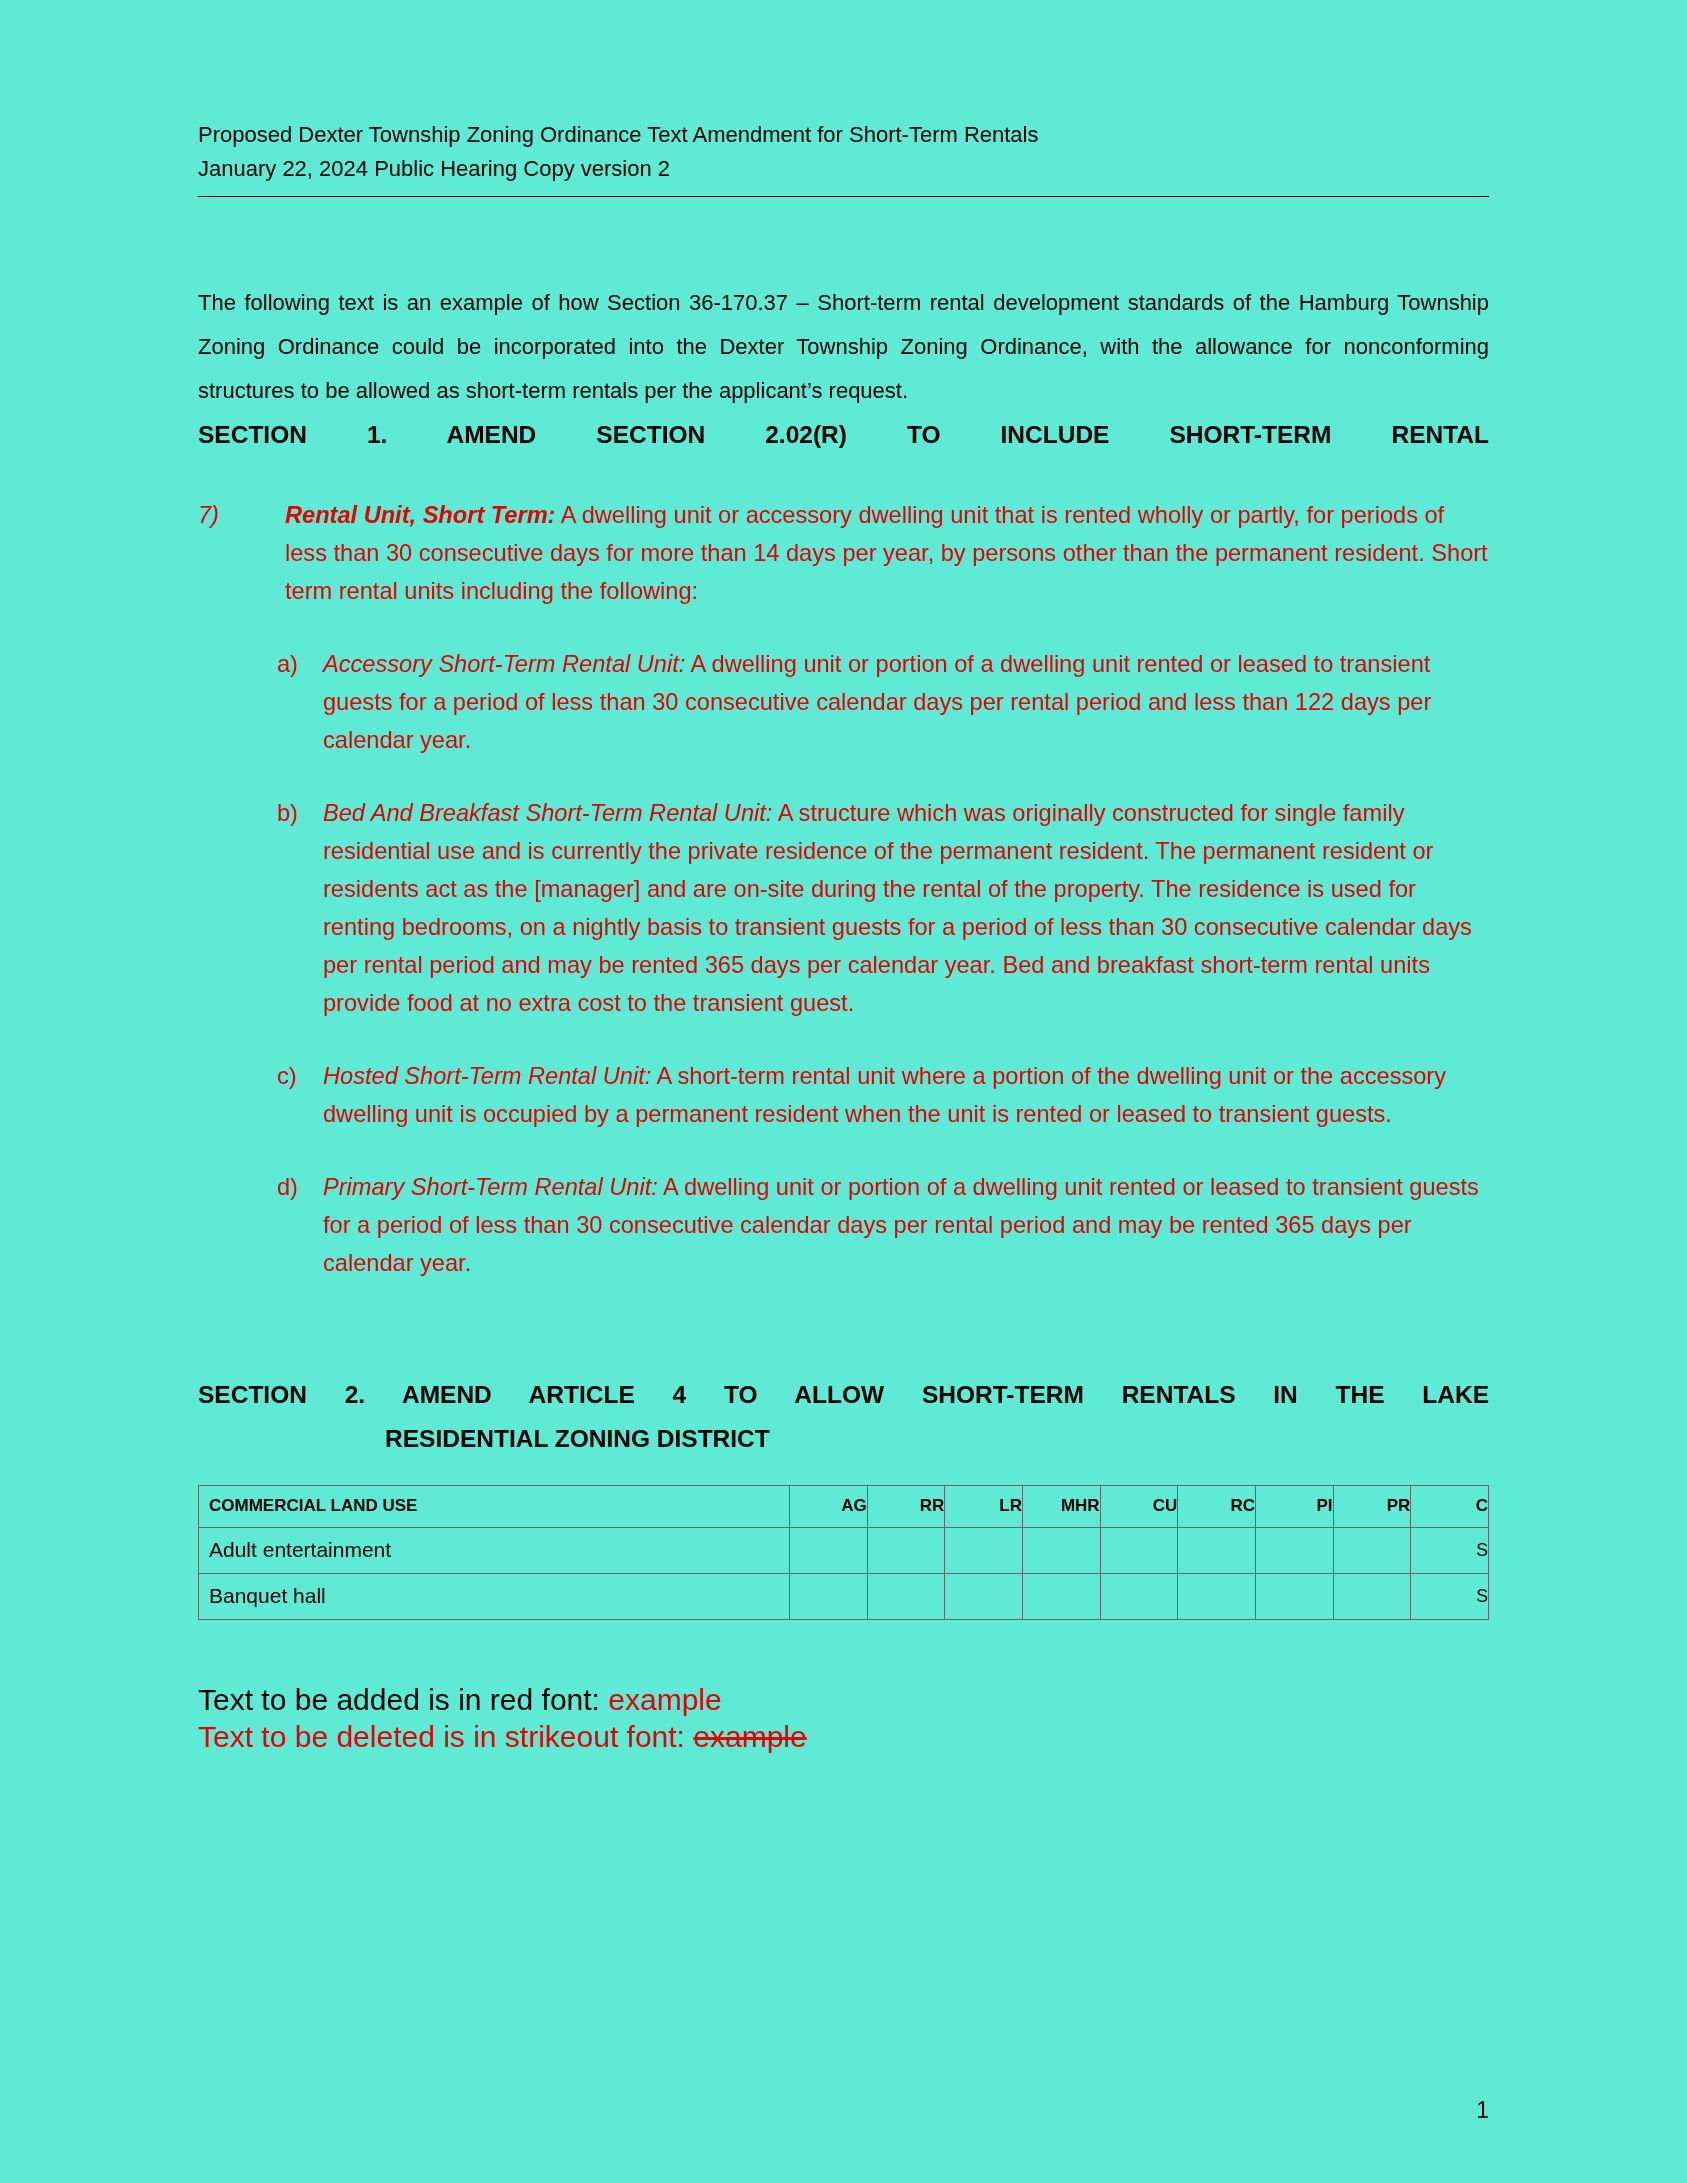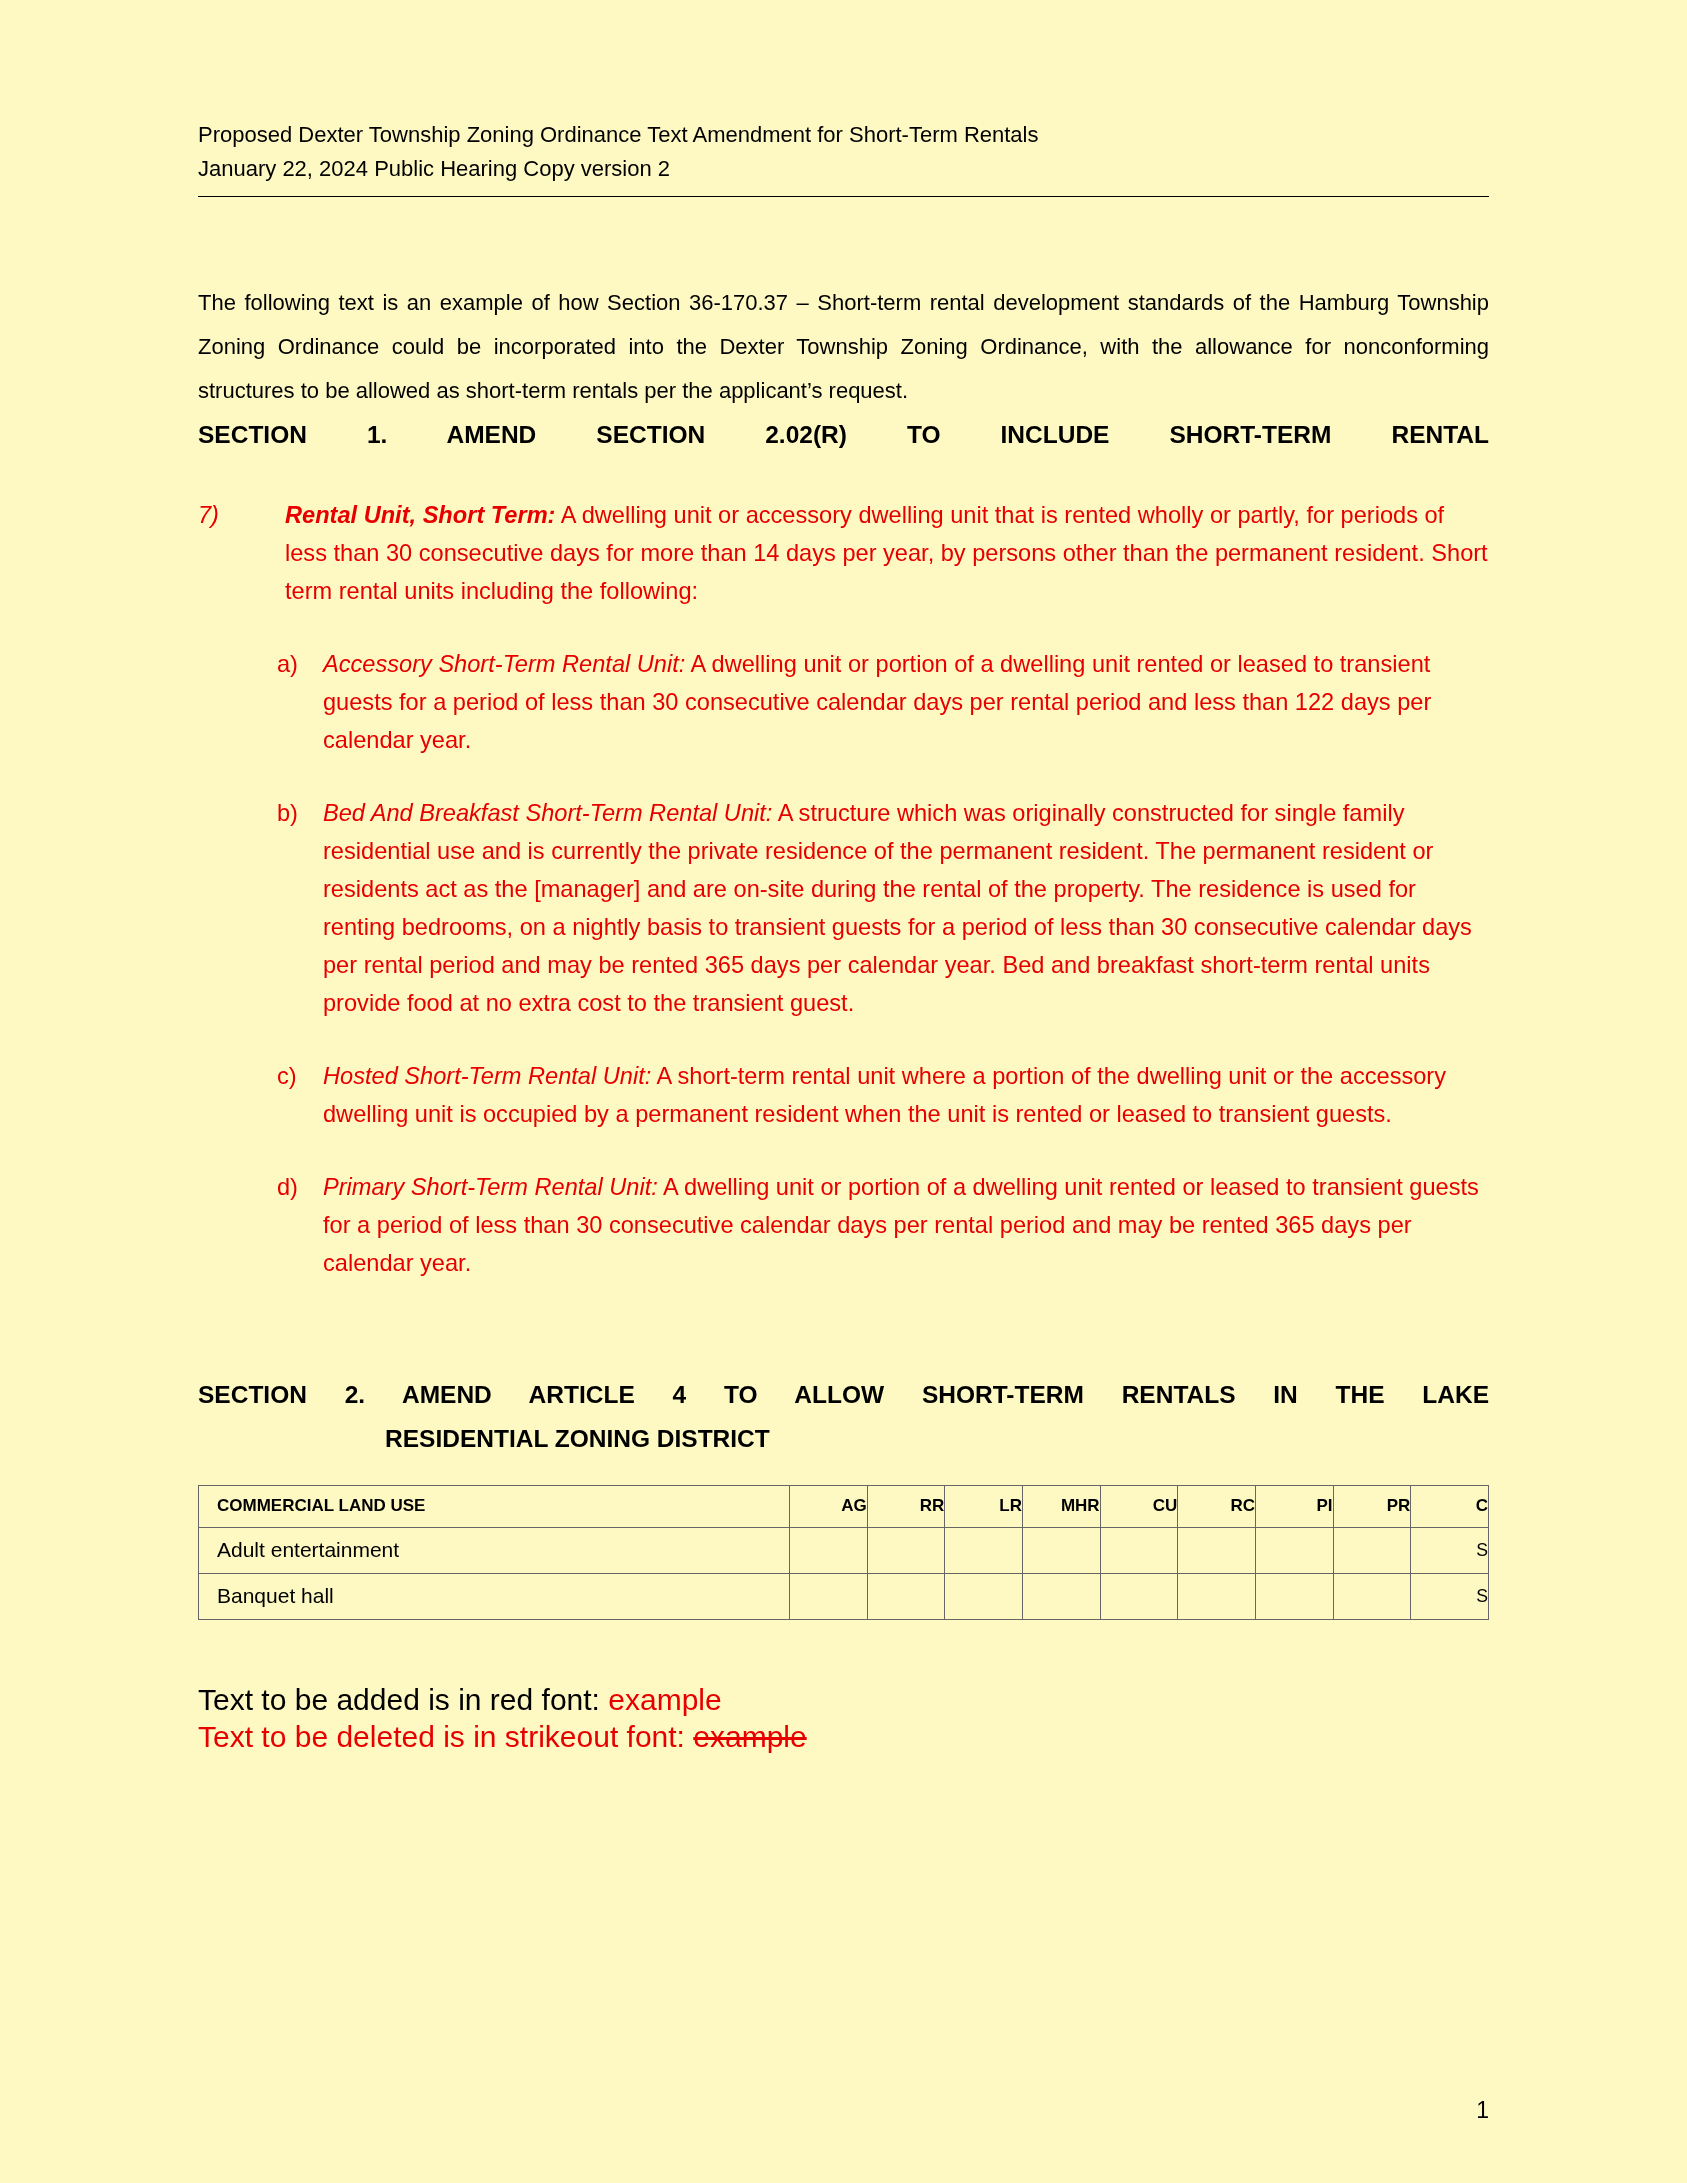--- a/index.html
+++ b/index.html
@@ -9,21 +9,21 @@
     height: 2183px;
     font-family: "Liberation Sans", sans-serif;
     color: #000000;
     overflow: hidden;
   }
   .page {
     position: relative;
     width: 1687px;
     height: 2183px;
     padding: 118px 198px 0 198px;
-    background: #fef9c3;
+    background: #5eead4;
   }
   
   .hdr {
     font-size: 22px;
     line-height: 34px;
     padding-bottom: 10px;
     border-bottom: 1.7px solid #000000;
   }
   
   .intro {
@@ -78,21 +78,21 @@
     text-align: right;
     vertical-align: middle;
   }
   table.zoning-table th {
     font-size: 17px;
     font-weight: bold;
     height: 42px;
   }
   table.zoning-table th.first, table.zoning-table td.first {
     text-align: left;
-    padding-left: 18px;
+    padding-left: 10px;
   }
   table.zoning-table td {
     font-size: 17.7px;
     height: 46px;
   }
   table.zoning-table td.first { font-size: 21px; }
   
   .legend {
     margin-top: 61px;
     font-size: 30px;

